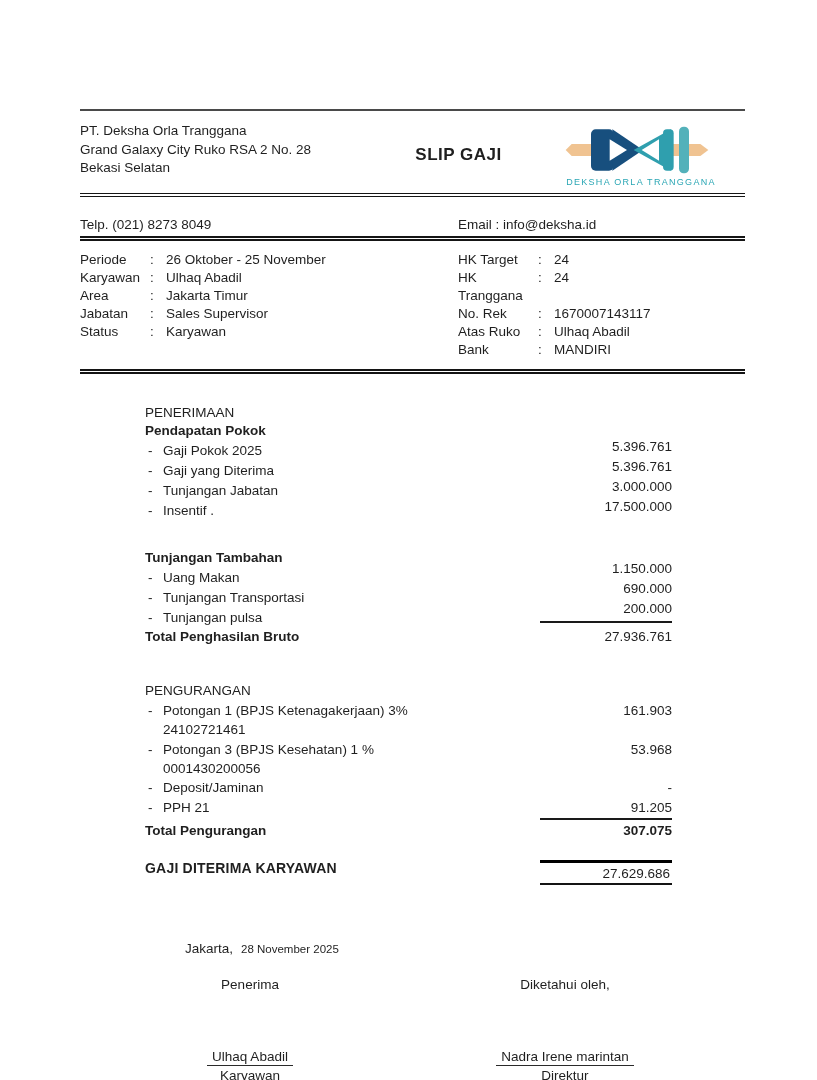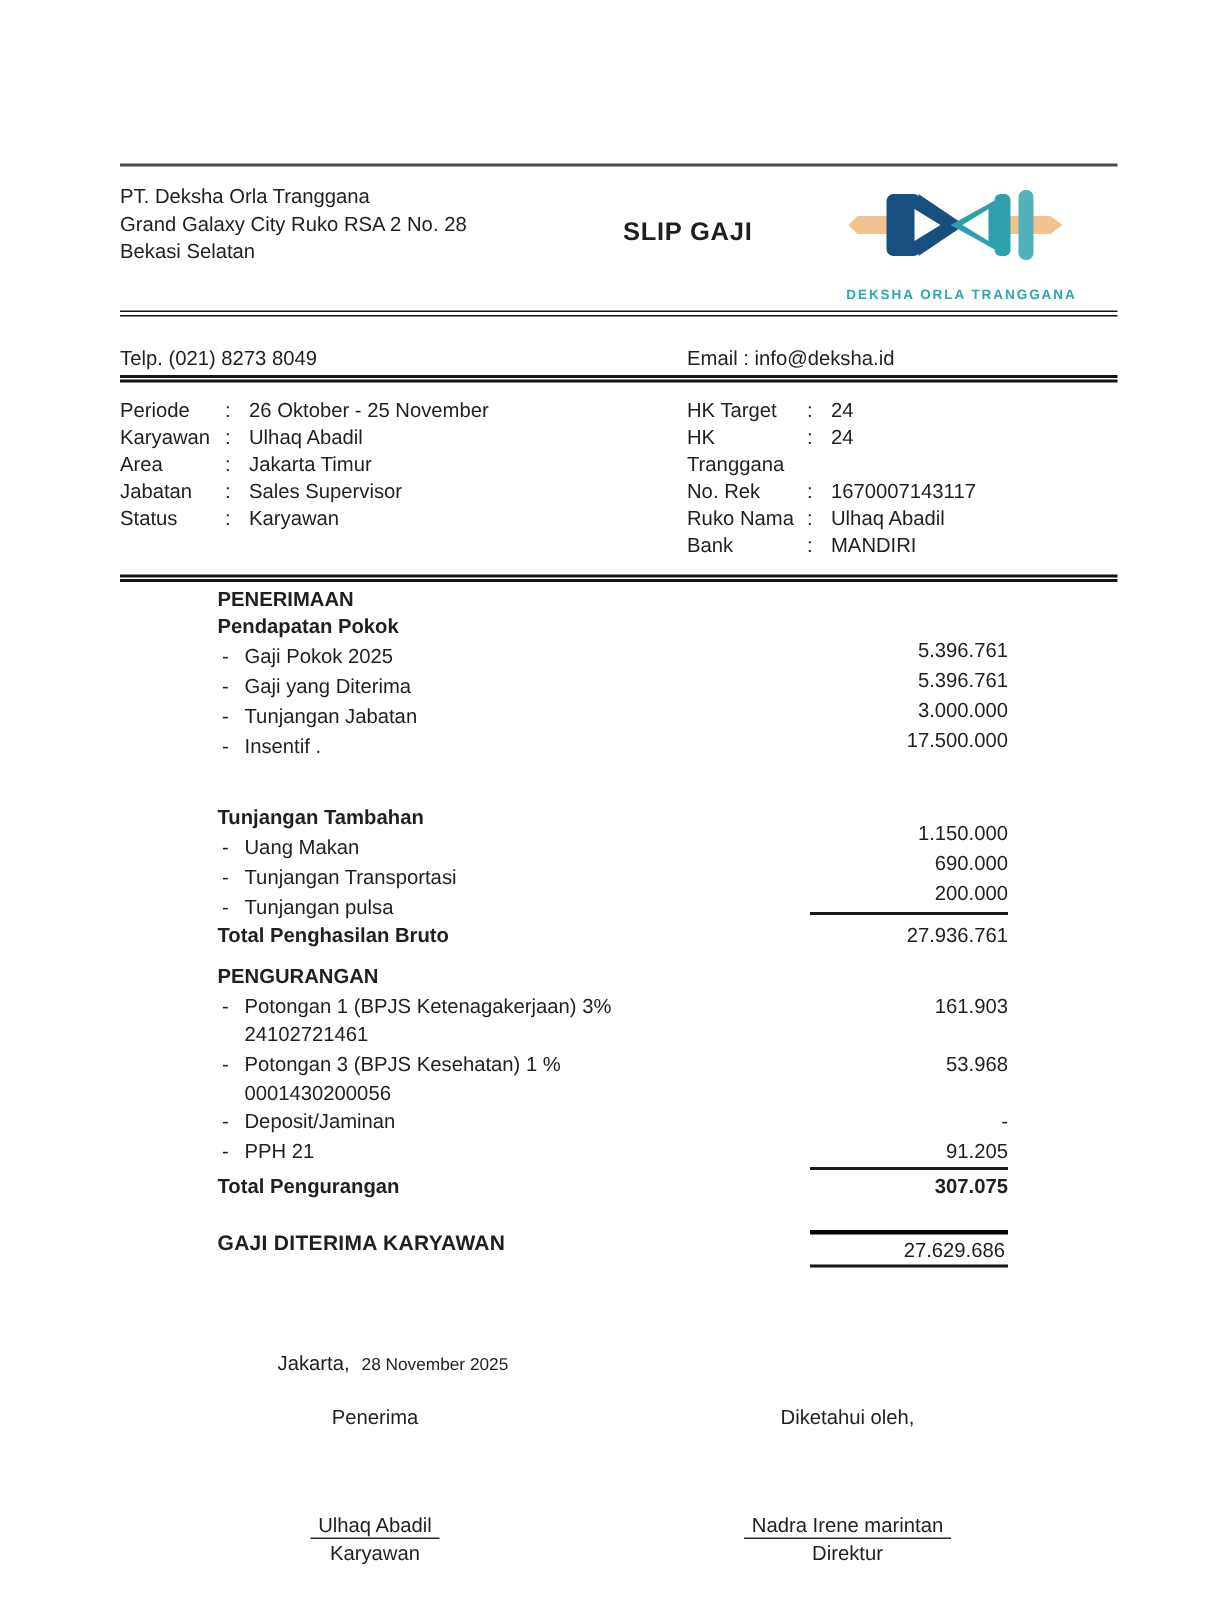--- a/index.html
+++ b/index.html
@@ -13,21 +13,21 @@
 
   .rule-top { margin-top:109px; border-top:2px solid #4a4a4a; }
 
   
   .header { display:flex; padding:11px 0 6px 0; }
   .co { width:300px; font-size:13.5px; line-height:1.38; }
   .title-wrap { flex:1; text-align:center; }
   .doc-title { font-size:17px; font-weight:bold; letter-spacing:.5px; margin-top:23px; }
   .logo-box { width:208px; text-align:center; padding-top:2px; }
   .logo-box svg { display:block; margin:0 auto; }
-  .logo-caption { font-size:9px; font-weight:bold; letter-spacing:1.3px; color:#2aa6b4; margin-top:15px; white-space:nowrap; }
+  .logo-caption { font-size:9px; font-weight:normal; letter-spacing:1.3px; color:#2aa6b4; margin-top:1px; white-space:nowrap; }
 
   
   .band {
     border-top:4px double #151515; border-bottom:5px double #151515;
     display:flex; padding:20px 0 4px 0; font-size:13.5px;
   }
   .band .phone { width:378px; }
   .band .email { flex:1; }
 
   
@@ -37,21 +37,21 @@
   .irow { display:flex; }
   .info-left .l { width:70px; }
   .info-right .l { width:80px; }
   .irow .c { width:16px; }
   .irow .v { flex:1; }
 
   .rule-thick { height:5px; border-top:2px solid #141414; border-bottom:2px solid #141414; }
 
   
   .main { margin:0 73px 0 65px; font-size:13.5px; line-height:1.32; }
-  .sec-title { font-weight:bold; margin-top:3px; }
+  .sec-title { font-weight:normal; margin-top:30px; }
   .grp-title { font-weight:bold; }
   .row { display:flex; margin-top:2px; align-items:flex-start; }
   .dash { width:18px; padding-left:3px; }
   .lblwrap { flex:1; }
   .sub { margin-top:1px; }
   .val { width:132px; text-align:right; margin-left:auto; }
   .up4 { position:relative; top:-4px; }
   .up9 { position:relative; top:-9px; }
   .gap-lg { height:30px; }
   .bruto-row { display:flex; align-items:flex-start; margin-top:1px; }
@@ -162,21 +162,21 @@
         <span class="l">HK Tranggana</span>
           <span class="c">:</span>
           <span class="v">24</span>
       </div>
       <div class="irow">
         <span class="l">No. Rek</span>
           <span class="c">:</span>
           <span class="v">1670007143117</span>
       </div>
       <div class="irow">
-        <span class="l">Ruko Nama</span>
+        <span class="l">Atas Ruko</span>
           <span class="c">:</span>
           <span class="v">Ulhaq Abadil</span>
       </div>
       <div class="irow">
         <span class="l">Bank</span>
           <span class="c">:</span>
           <span class="v">MANDIRI</span>
       </div>
     </div>
   </div>

